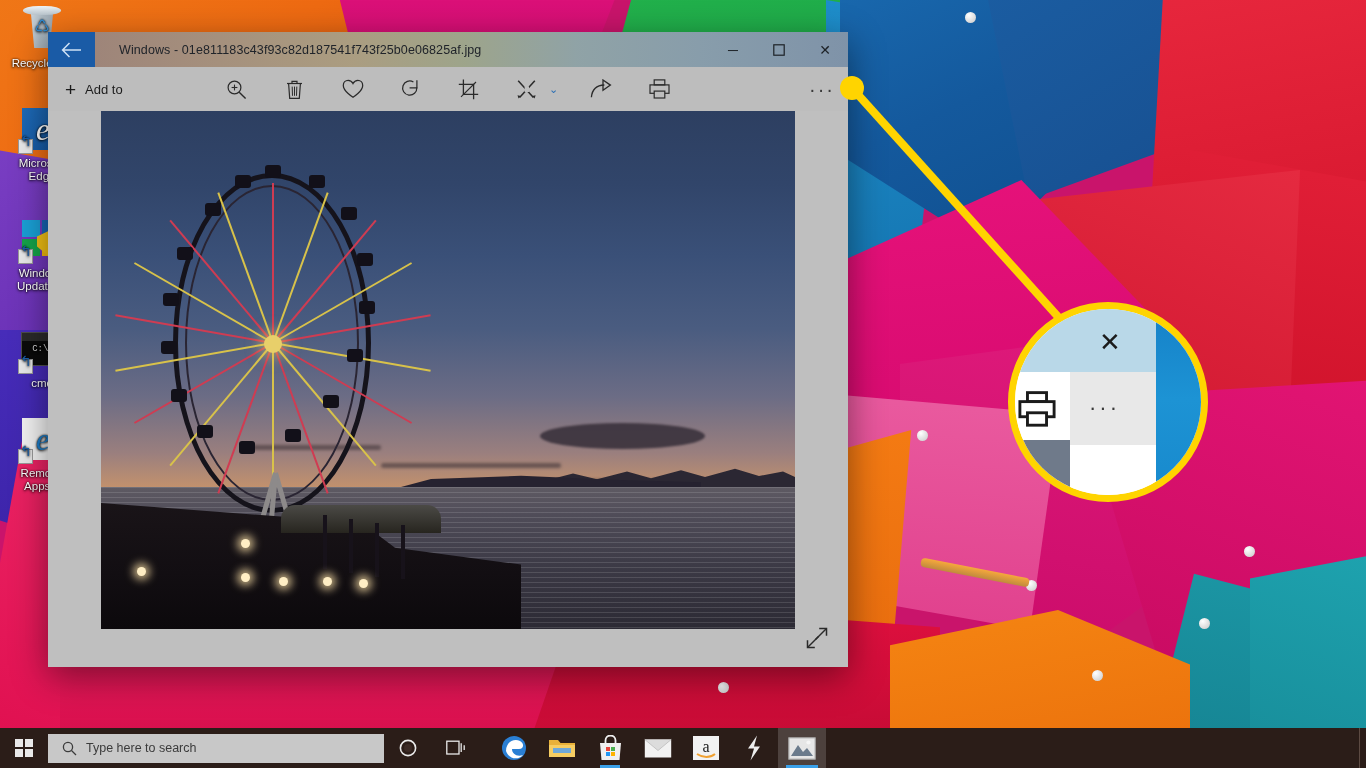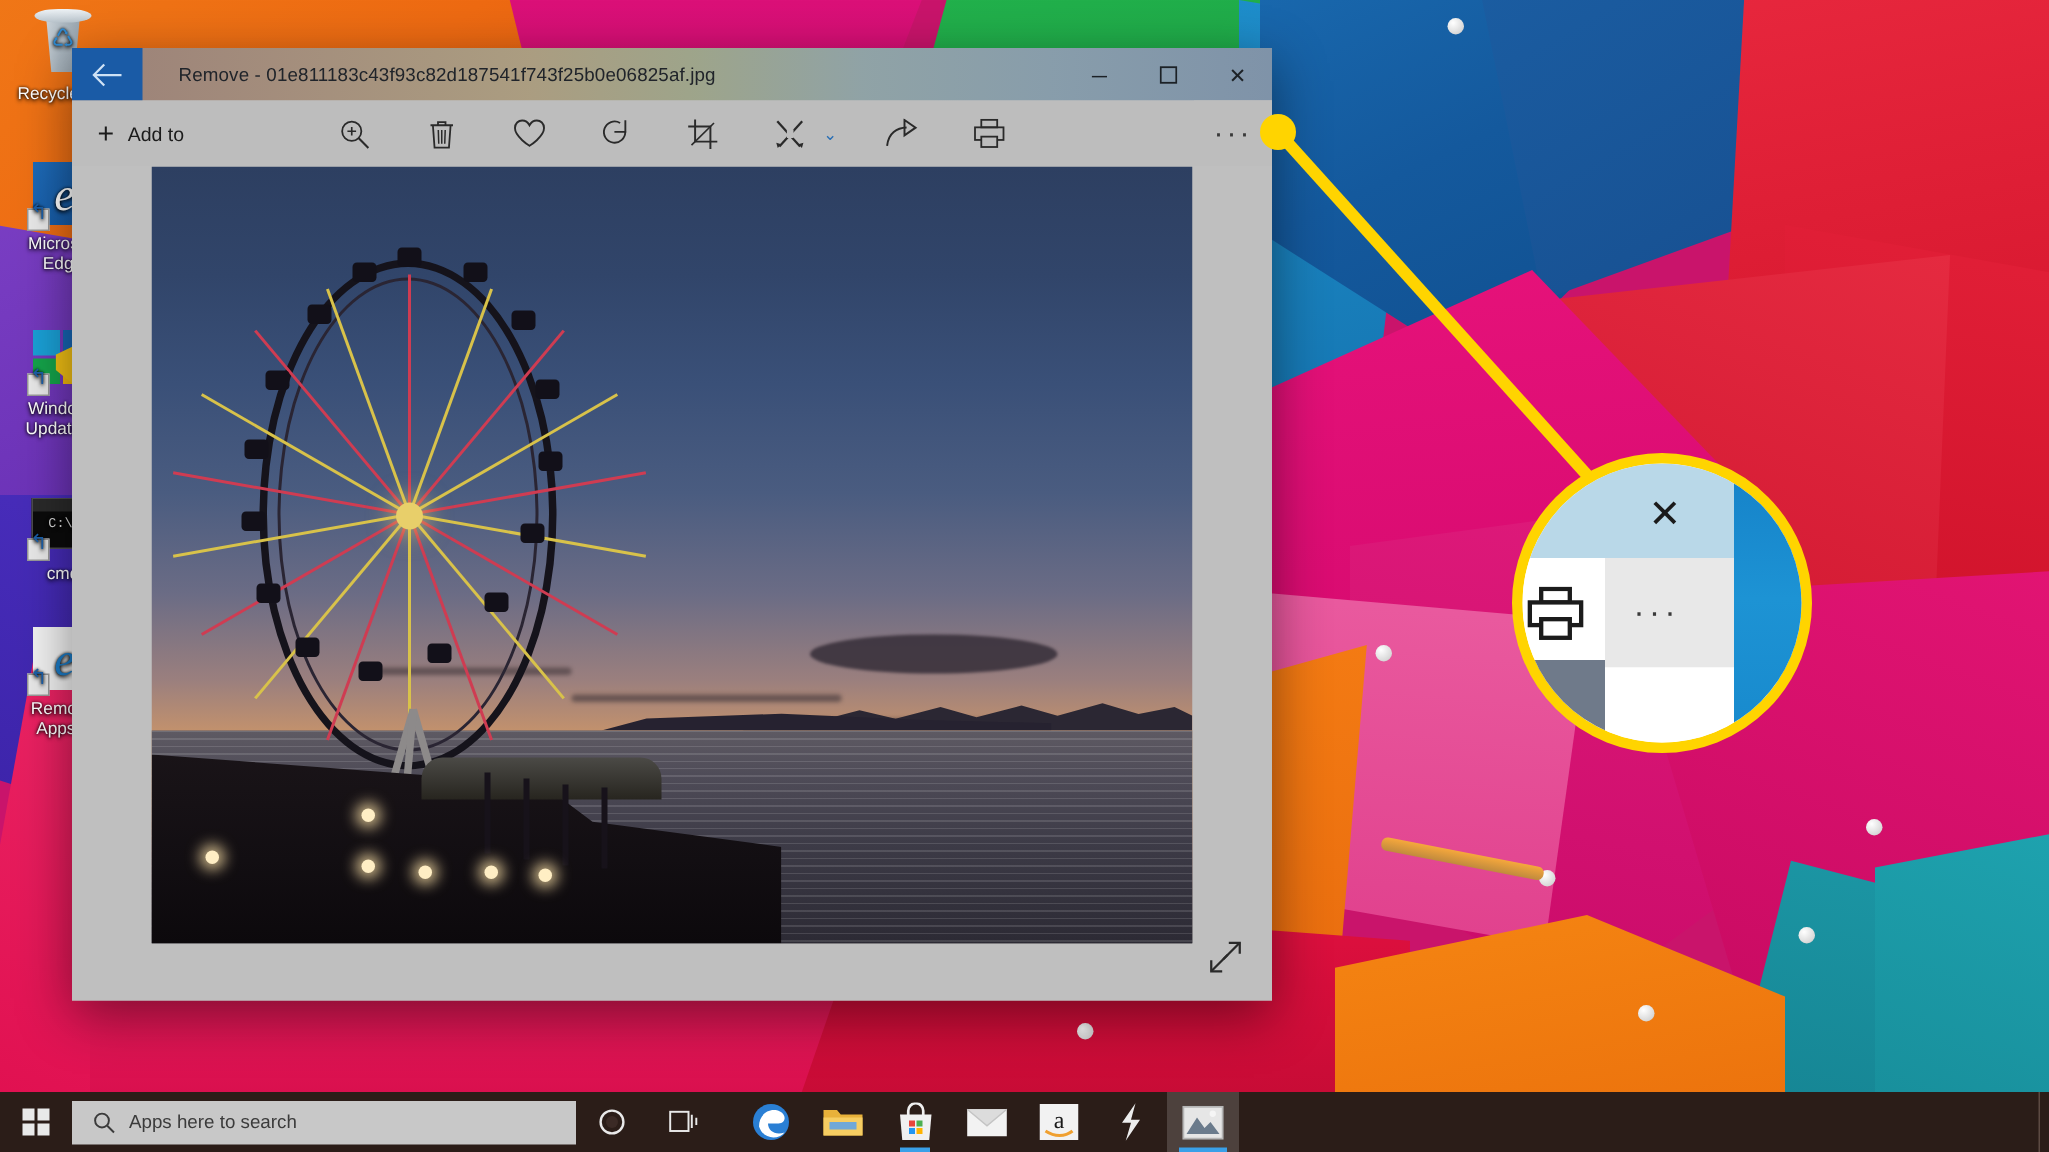--- a/index.html
+++ b/index.html
@@ -373,21 +373,21 @@
   </div>
 
   <div id="photos-window">
 
     <div id="titlebar">
       <div id="back-btn">
         <svg width="21" height="16" viewBox="0 0 21 16">
           <path d="M8.5 1 L1.6 8 L8.5 15 M1.6 8 H20" stroke="#cfe2f5" stroke-width="1.5" fill="none"></path>
         </svg>
       </div>
-      <div id="win-title">Remove - 01e811183c43f93c82d187541f743f25b0e06825af.jpg</div>
+      <div id="win-title">Windows - 01e811183c43f93c82d187541f743f25b0e06825af.jpg</div>
       <div class="wbtn">─</div>
       <div class="wbtn">
         <svg width="12" height="12" viewBox="0 0 12 12">
           <rect x="0.8" y="0.8" width="10.4" height="10.4" fill="none" stroke="#1c2126" stroke-width="1.2"></rect>
         </svg>
       </div>
       <div class="wbtn close">✕</div>
     </div>
 
     <div id="toolbar">
@@ -586,21 +586,21 @@
           <i class="tf3"></i>
           <i class="tf4"></i>
       </div>
     </div>
 
     <div id="search-box">
       <svg width="15" height="15" viewBox="0 0 15 15">
         <circle cx="6" cy="6" r="4.6" fill="none" stroke="#3b3b3b" stroke-width="1.3"></circle>
         <line x1="9.5" y1="9.5" x2="14" y2="14" stroke="#3b3b3b" stroke-width="1.3"></line>
       </svg>
-      <span class="ph">Apps here to search</span>
+      <span class="ph">Type here to search</span>
     </div>
 
     <div class="tb-icon">
       <svg width="18" height="18" viewBox="0 0 18 18">
         <circle cx="9" cy="9" r="7.6" fill="none" stroke="#e9e9e9" stroke-width="1.6"></circle>
         <circle cx="9" cy="9" r="4.0" fill="#3b2a25"></circle>
       </svg>
     </div>
 
     <div class="tb-icon">

